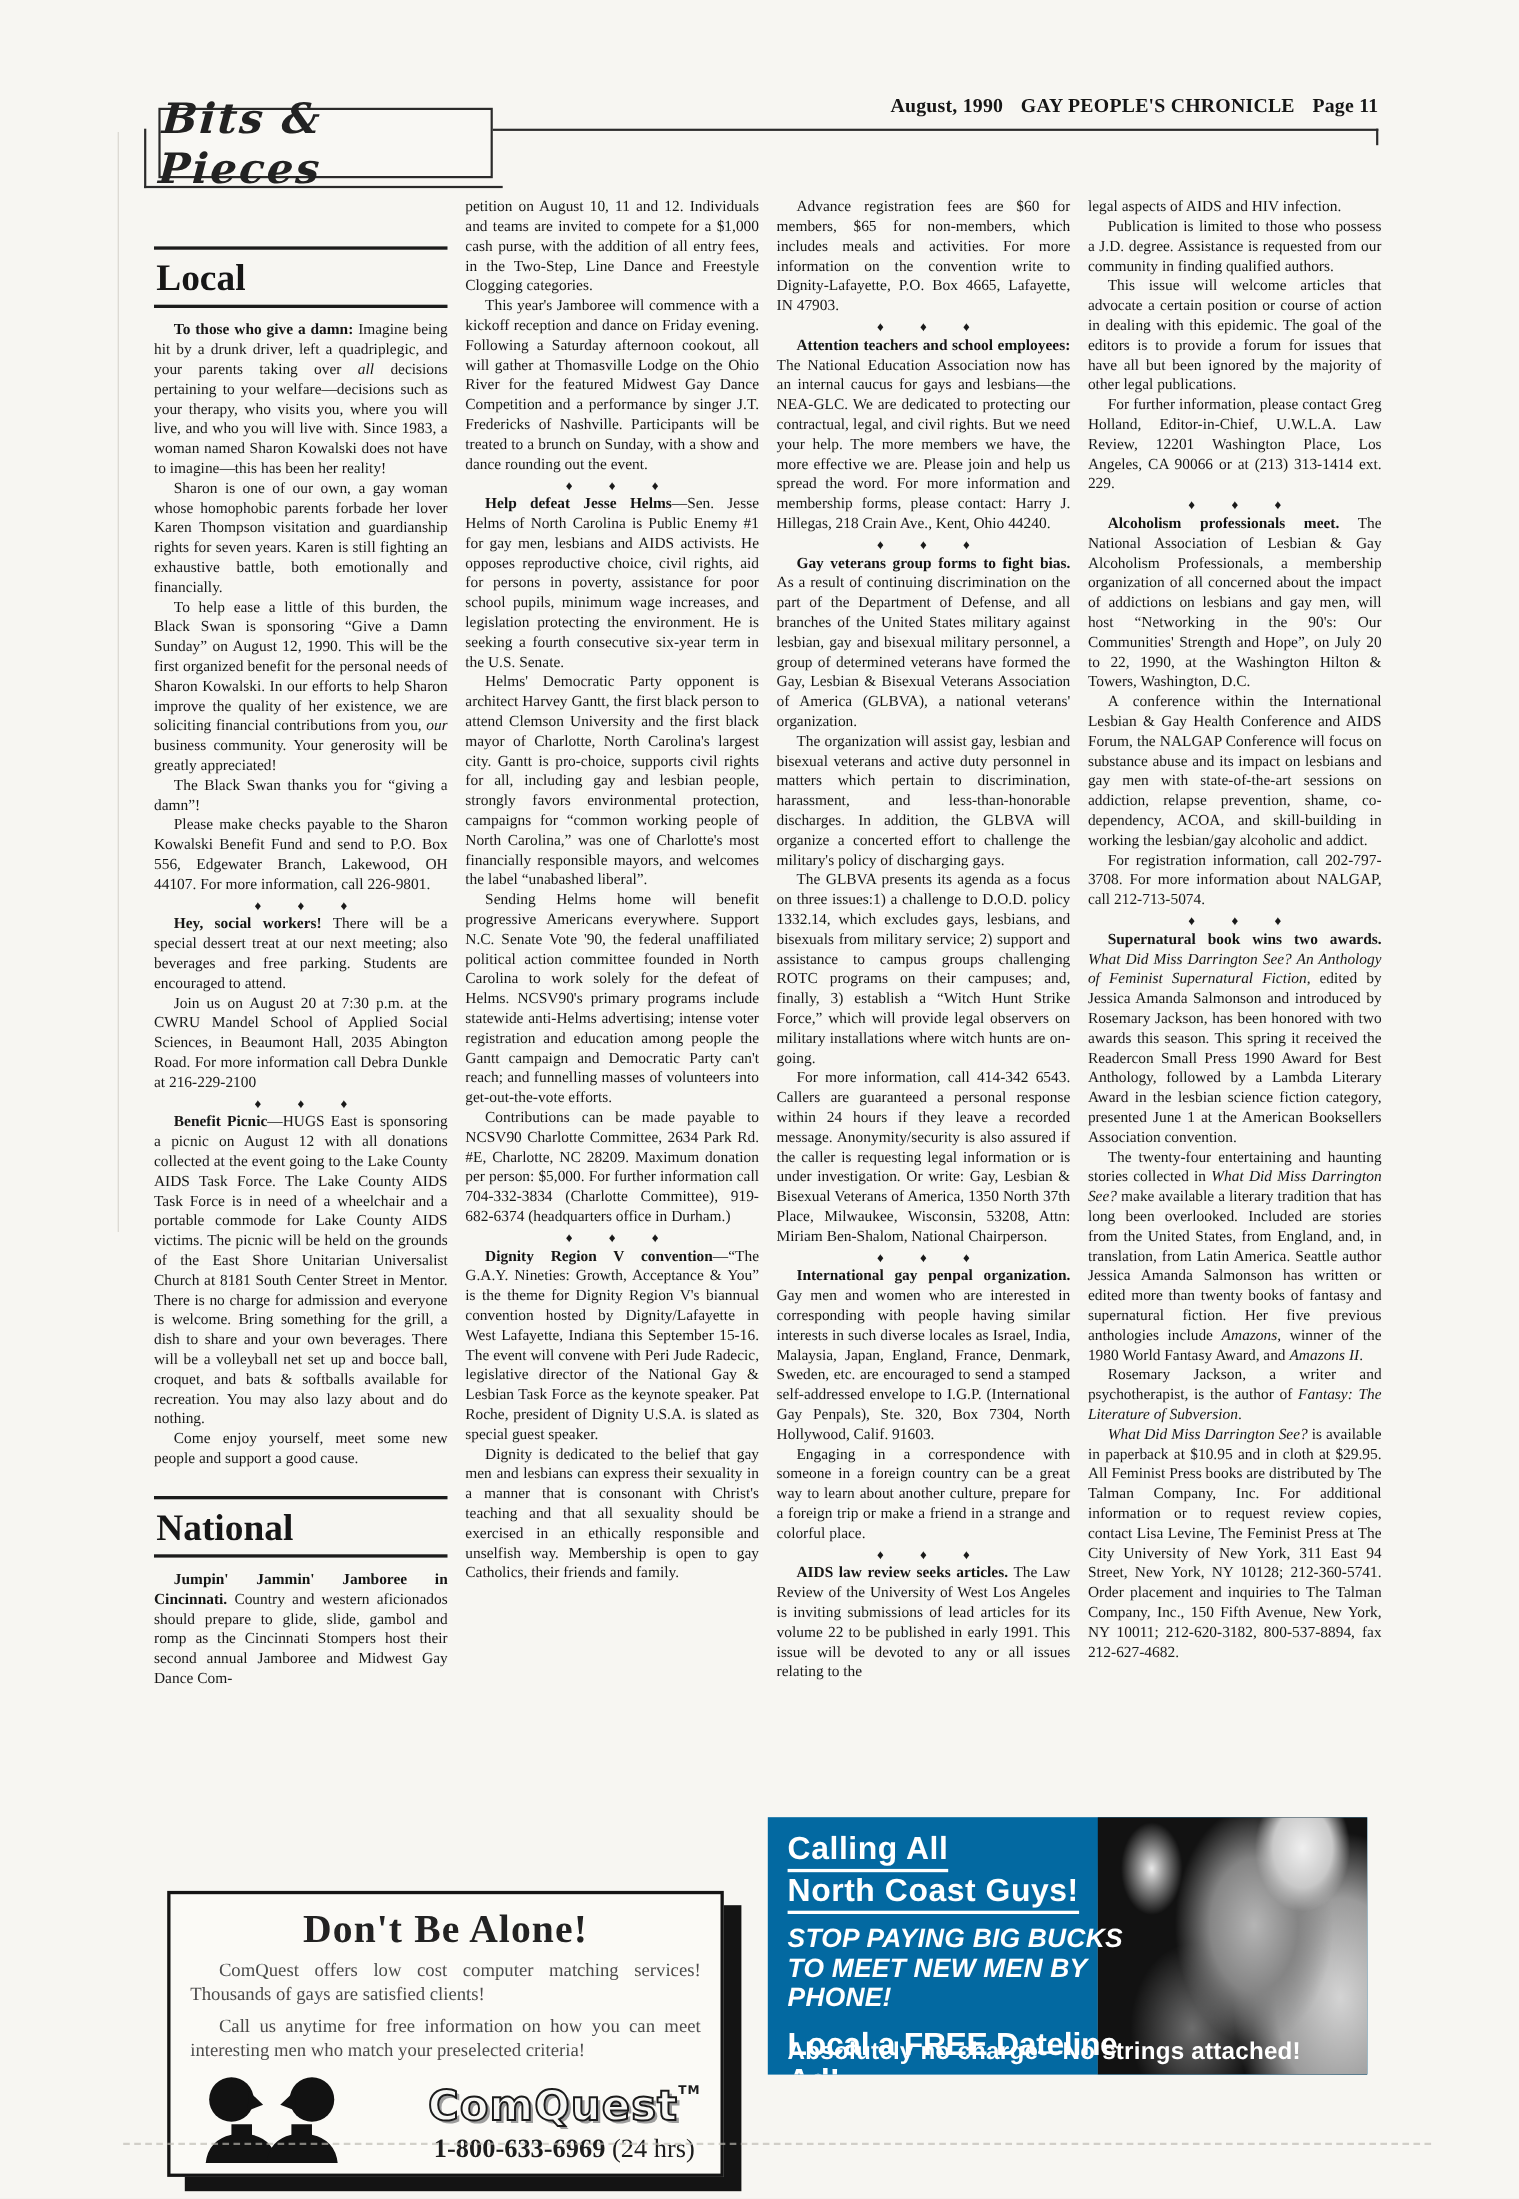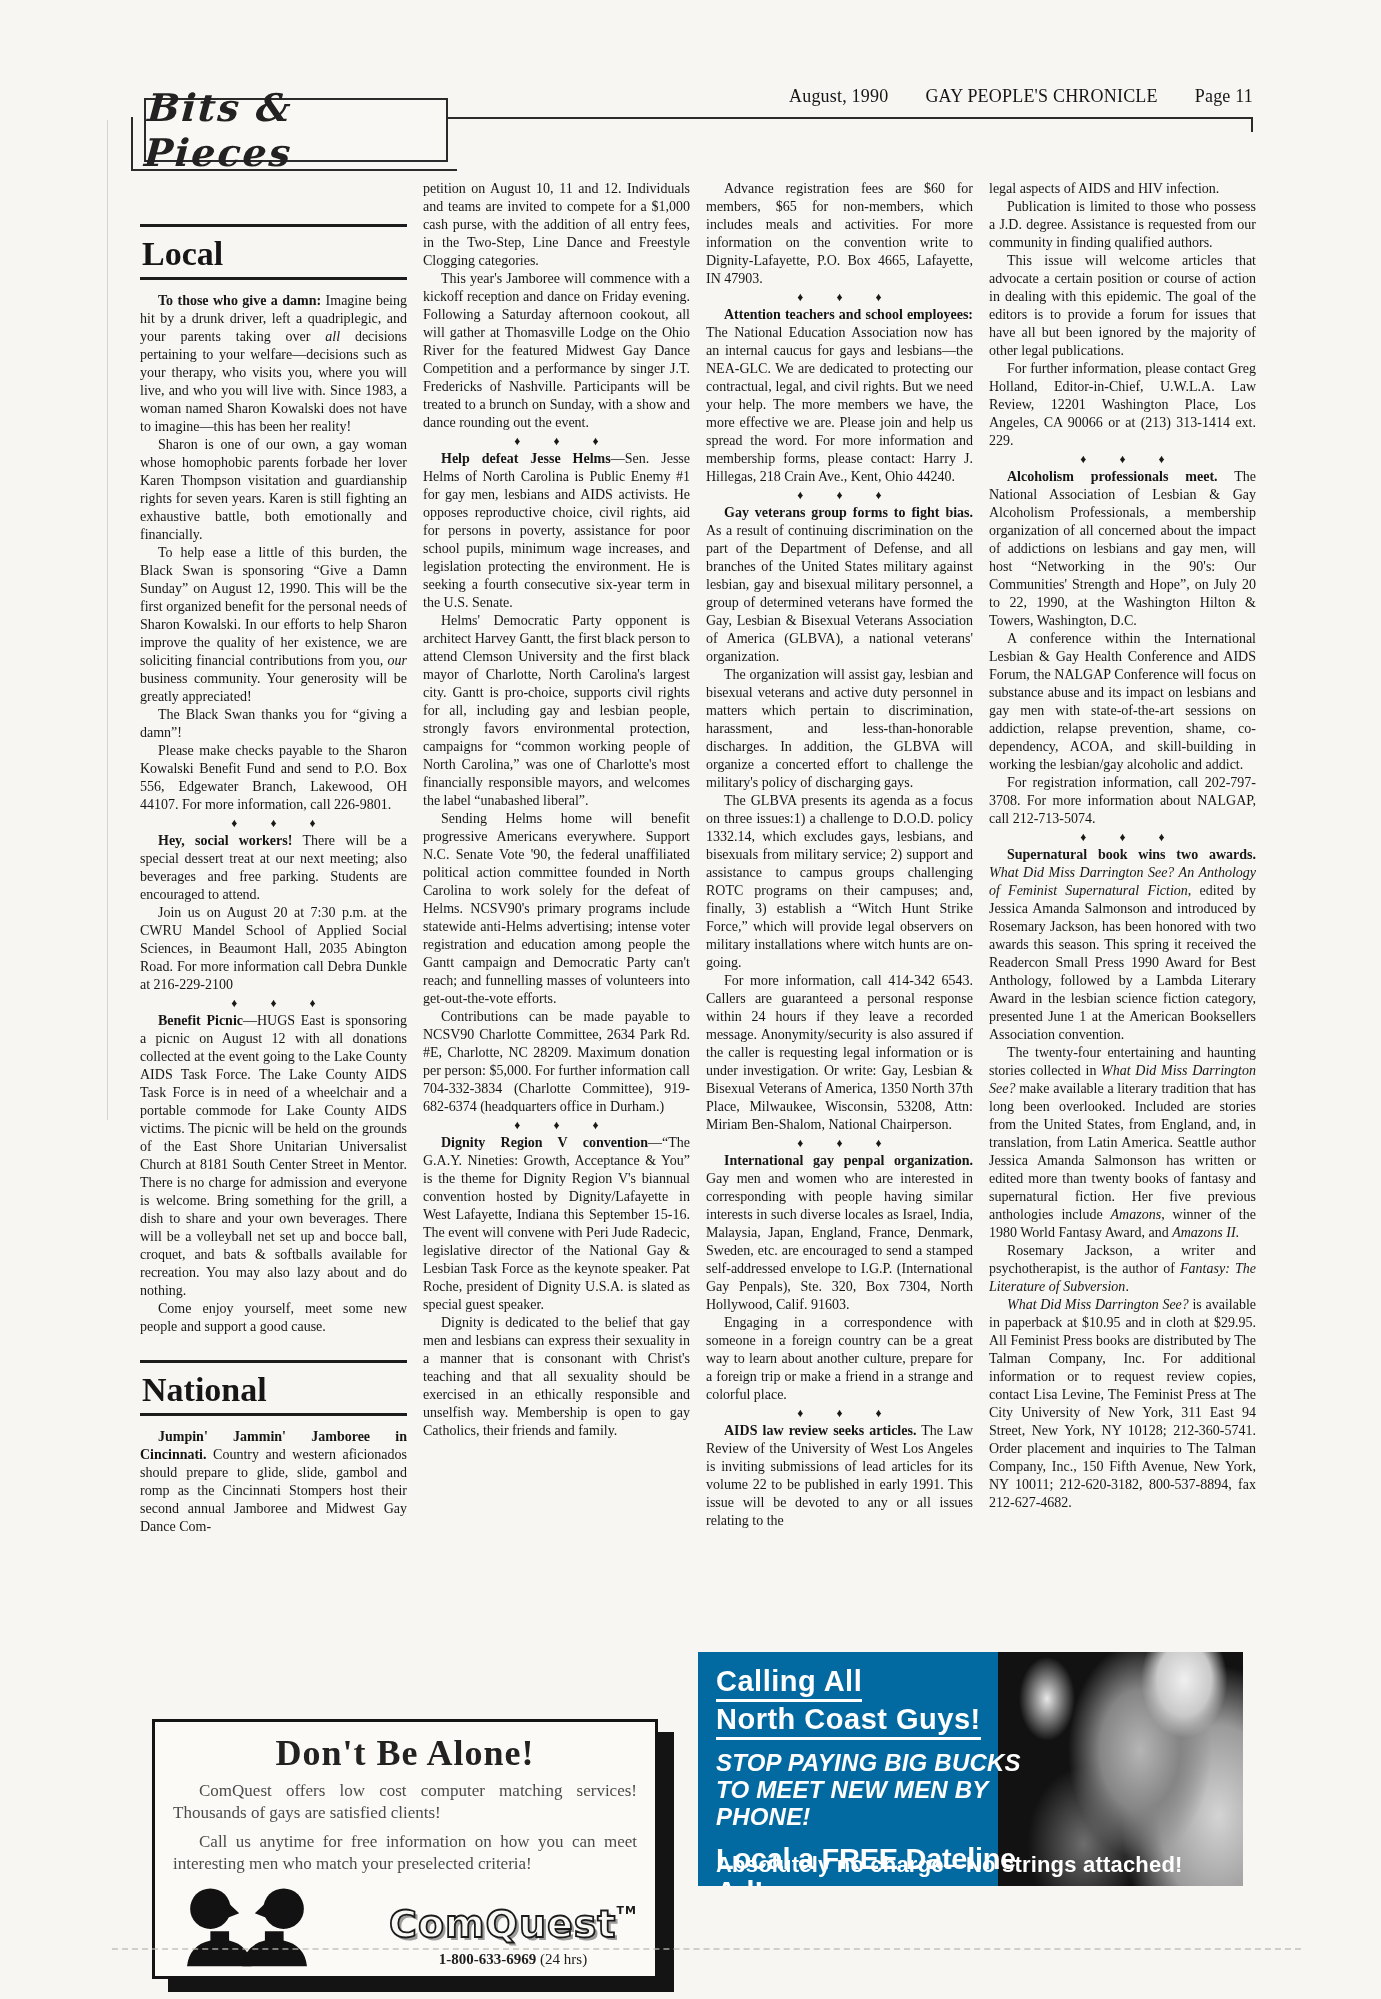--- a/index.html
+++ b/index.html
@@ -1,20 +1,20 @@
 <!DOCTYPE html>
 <html><head>
 <meta charset="utf-8">
 <style>
   html,body{margin:0;padding:0;background:#d9d7d2;}
   .page{position:relative;width:1381px;height:1999px;background:#f7f6f2;
         font-family:"Liberation Serif","DejaVu Serif",serif;color:#161616;overflow:hidden;}
   
-  .masthead{position:absolute;top:86px;right:128px;display:flex;gap:37px;
-            font-weight:normal;font-size:18px;letter-spacing:.2px;}
+  .masthead{position:absolute;top:86px;right:128px;display:flex;gap:16px;
+            font-weight:bold;font-size:18px;letter-spacing:.2px;}
   
   .rule-long{position:absolute;left:442px;right:128px;top:117px;border-top:2px solid #2b2b2b;}
   .rule-tick{position:absolute;right:128px;top:117px;width:2px;height:15px;background:#2b2b2b;}
   .banner-shadow{position:absolute;left:131px;top:117px;width:324px;height:52px;
                  border-left:2px solid #2b2b2b;border-bottom:2px solid #2b2b2b;}
   .banner{position:absolute;left:144px;top:98px;width:300px;height:60px;background:#f9f8f4;
           border:2px solid #2b2b2b;display:flex;align-items:center;justify-content:center;}
   .banner span{font-family:"DejaVu Serif",serif;font-style:italic;font-weight:bold;
                font-size:38px;letter-spacing:2px;transform:skewX(-4deg);color:#222;}
   .edge-line{position:absolute;left:107px;top:120px;width:1px;height:1000px;background:#d6d3cc;}
@@ -33,21 +33,21 @@
            border:3px solid #141414;box-shadow:16px 13px 0 #141414;padding:8px 18px 10px;box-sizing:border-box;}
   .ad-left h1{margin:2px 0 6px;text-align:center;font-size:36px;letter-spacing:1px;color:#222;}
   .ad-left p{margin:0 0 6px;font-size:17px;line-height:1.32;color:#4c4c4c;text-indent:26px;text-align:justify;}
   .ad-left .bottom{display:flex;align-items:flex-end;justify-content:space-between;margin-top:4px;}
   .heads svg{display:block;}
   .cq{text-align:center;}
   .cq-logo{font-family:"DejaVu Sans","Liberation Sans",sans-serif;font-weight:800;font-size:38px;
            color:#f7f7f4;-webkit-text-stroke:1.8px #1b1b1b;
            text-shadow:3px 3px 0 #9d9d9d;letter-spacing:1px;line-height:1;}
   .cq-tm{font-size:11px;vertical-align:top;color:#1b1b1b;-webkit-text-stroke:0;text-shadow:none;font-weight:bold;}
-  .cq-phone{margin-top:8px;font-size:15px;color:#1d1d1d;}
+  .cq-phone{margin-top:8px;font-size:24px;color:#1d1d1d;}
   .cq-phone b{font-weight:bold;}
   
   .ad-right{position:absolute;left:698px;top:1652px;width:545px;height:234px;background:#0369a1;
             overflow:hidden;font-family:"Liberation Sans","DejaVu Sans",sans-serif;color:#fff;}
   .ad-right .photo{position:absolute;right:0;top:0;width:45%;height:100%;
     background:
       radial-gradient(60px 80px at 76% 12%, #f0f0f0 0%, #c9c9c9 45%, rgba(255,255,255,0) 72%),
       radial-gradient(100px 150px at 58% 42%, #b5b5b5 0%, #858585 40%, rgba(0,0,0,0) 72%),
       radial-gradient(130px 200px at 90% 70%, #d4d4d4 0%, #9b9b9b 45%, rgba(0,0,0,0) 75%),
       radial-gradient(80px 110px at 35% 82%, #6d6d6d 0%, rgba(0,0,0,0) 70%),

